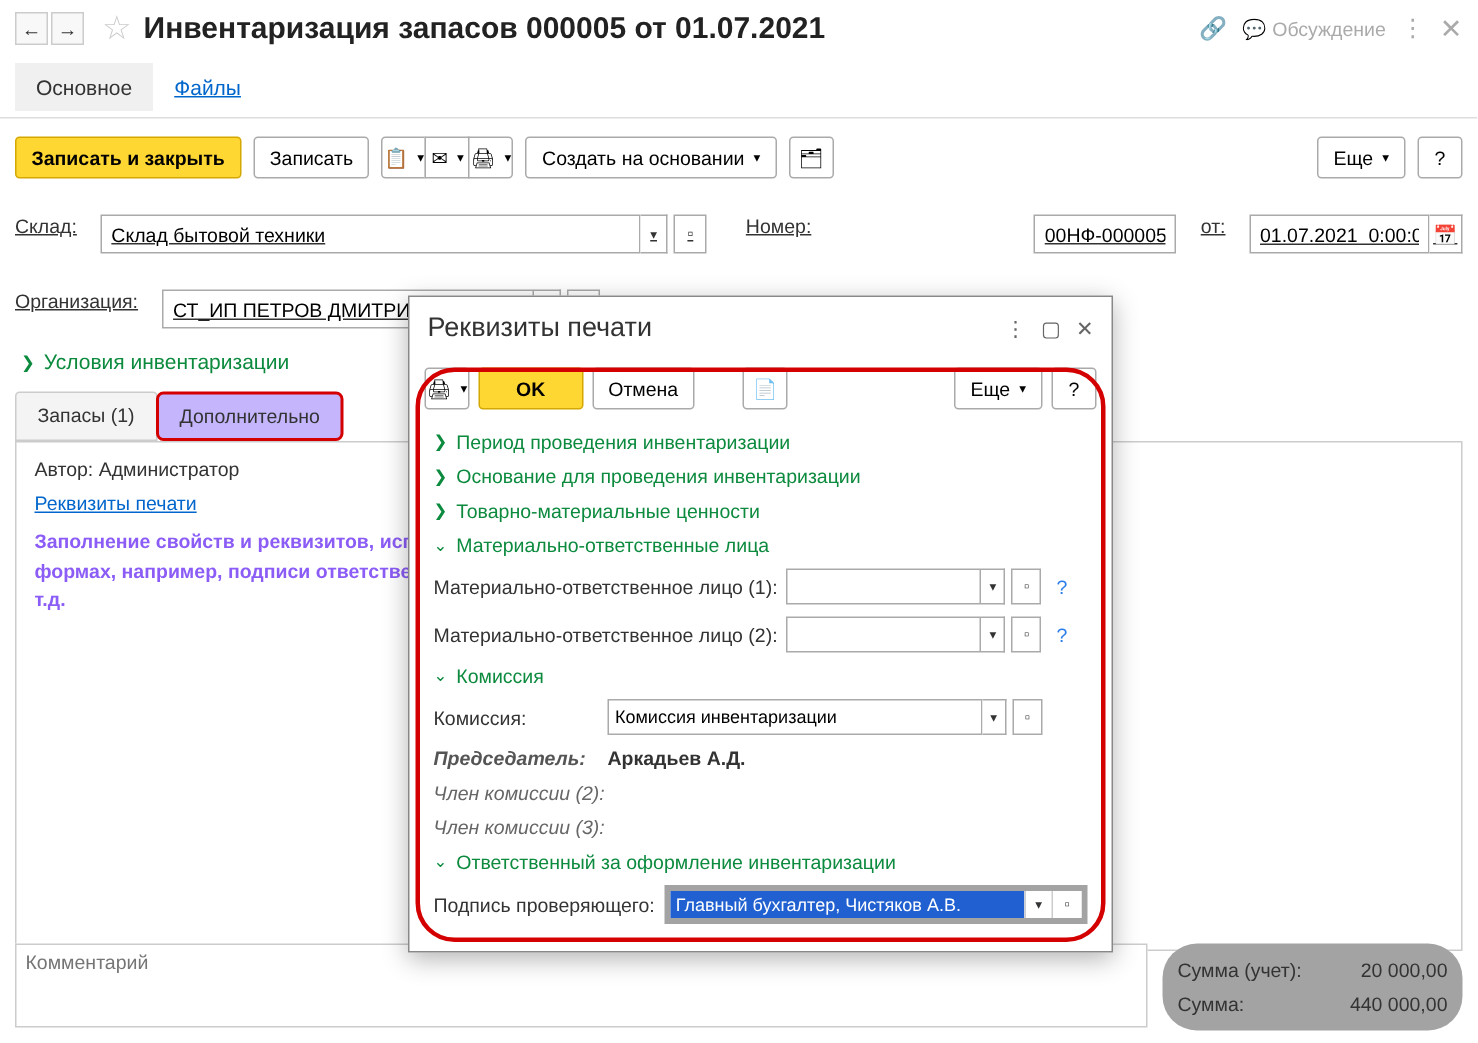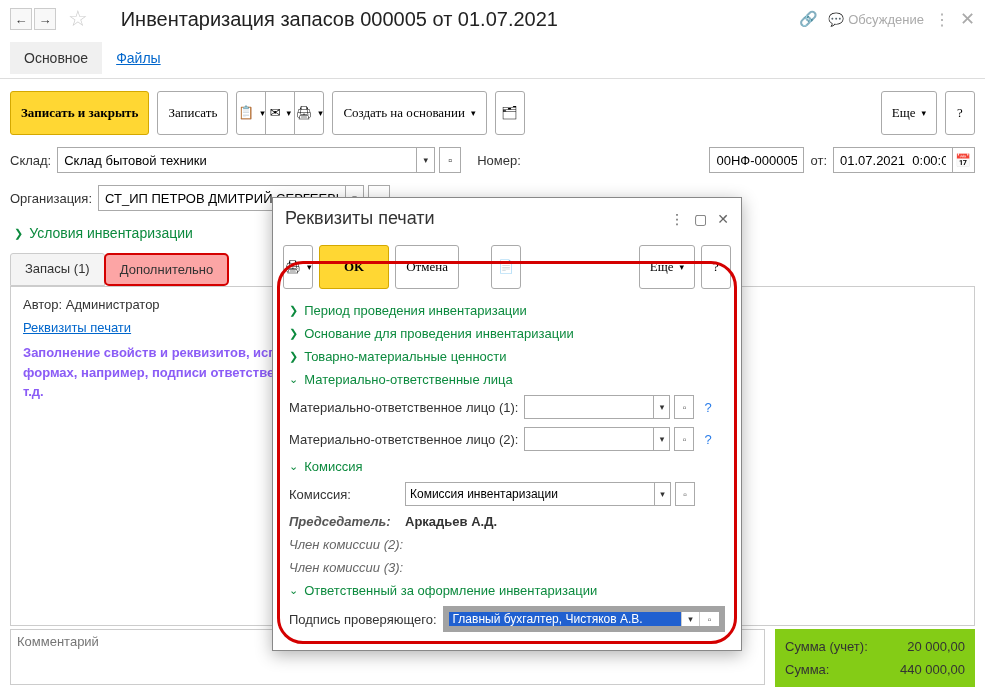--- a/index.html
+++ b/index.html
@@ -1,60 +1,60 @@
 <!DOCTYPE html>
 <html><head>
 <meta charset="utf-8">
 <style>
 * { box-sizing: border-box; margin: 0; padding: 0; }
 body { font-family: Arial, sans-serif; font-size: 13px; color: #333; background: #fff; width: 985px; height: 695px; position: relative; overflow: hidden; }
 .titlebar { display: flex; align-items: center; padding: 6px 10px; }
 .nav-btn { width: 22px; height: 22px; border: 1px solid #ccc; background: #f8f8f8; display: flex; align-items: center; justify-content: center; cursor: pointer; }
 .nav-btn + .nav-btn { margin-left: 2px; }
 .star-icon { margin: 0 8px 0 12px; color: #ccc; font-size: 22px; }
-.title { font-size: 20px; font-weight: normal; color: #222; flex: 1; margin-left: 25px; }
+.title { font-size: 20px; font-weight: bold; color: #222; flex: 1; }
 .titlebar-right { display: flex; align-items: center; gap: 10px; color: #aaa; }
 .link-icon { font-size: 15px; }
 .discuss { display: flex; align-items: center; gap: 4px; font-size: 13px; }
 .vdots { font-size: 16px; cursor: pointer; }
 .close-x { font-size: 18px; cursor: pointer; }
 .subnav { display: flex; gap: 0; padding: 0 10px; margin-top: 4px; }
 .subnav-item { padding: 8px 14px; cursor: pointer; font-size: 14px; }
 .subnav-item.active { background: #f0f0f0; color: #333; }
 .subnav-item.link { color: #0066cc; text-decoration: underline; }
 .hr { border: none; border-top: 1px solid #ddd; margin: 4px 0 8px 0; }
 .toolbar { display: flex; align-items: center; padding: 4px 10px; gap: 8px; }
-.btn { height: 44px; padding: 0 10px; border: 1px solid #aaa; background: #fff; cursor: pointer; display: inline-flex; align-items: center; gap: 4px; font-size: 13px; border-radius: 3px; font-family: Liberation Serif, serif; }
+.btn { height: 28px; padding: 0 10px; border: 1px solid #aaa; background: #fff; cursor: pointer; display: inline-flex; align-items: center; gap: 4px; font-size: 13px; border-radius: 3px; }
 .btn.yellow { background: #ffd733; border-color: #d4a800; font-weight: bold; }
 .btn.icon-only { width: 30px; padding: 0; justify-content: center; }
 .btn .dd { font-size: 9px; margin-left: 2px; }
 .toolbar-group { display: flex; gap: 0; }
 .toolbar-group .btn { border-radius: 0; margin-left: -1px; }
 .toolbar-group .btn:first-child { border-radius: 3px 0 0 3px; margin-left: 0; }
 .toolbar-group .btn:last-child { border-radius: 0 3px 3px 0; }
 .spacer { flex: 1; }
-.form-row { display: flex; align-items: center; padding: 4px 10px; gap: 6px; margin-top: 4px; }
+.form-row { display: flex; align-items: center; padding: 4px 10px; gap: 16px; margin-top: 4px; text-decoration: underline; }
 .label { font-size: 13px; color: #333; }
-.input-combo { display: flex; align-items: stretch; height: 26px; }
+.input-combo { display: flex; align-items: stretch; height: 26px; margin-top: 12px; }
 .input-combo input { border: 1px solid #aaa; padding: 0 6px; font-size: 13px; }
 .input-combo .dd-btn { width: 18px; border: 1px solid #aaa; border-left: none; background: #fff; cursor: pointer; display: flex; align-items: center; justify-content: center; font-size: 9px; }
 .input-combo .open-btn { width: 22px; border: 1px solid #aaa; margin-left: 4px; background: #fff; cursor: pointer; display: flex; align-items: center; justify-content: center; font-size: 11px; }
 .cal-btn { width: 22px; border: 1px solid #aaa; border-left: none; background: #fff; cursor: pointer; display: flex; align-items: center; justify-content: center; }
 .group-header { display: flex; align-items: center; gap: 6px; padding: 10px 14px 6px 14px; color: #0c8a3e; cursor: pointer; font-size: 14px; }
 .chevron { font-size: 11px; }
 .tabs { display: flex; padding: 0 10px; margin-top: 6px; }
 .tab { padding: 7px 14px; border: 1px solid #ccc; background: #f4f4f4; cursor: pointer; font-size: 13px; border-radius: 3px 3px 0 0; margin-right: -1px; }
-.tab.highlighted { border: 2px solid #d40000; border-radius: 5px; background: #fca5a5; position: relative; z-index: 1; }
+.tab.highlighted { border: 2px solid #d40000; border-radius: 5px; background: #c4b5fd; position: relative; z-index: 1; }
 .tab-content { border: 1px solid #ccc; margin: 0 10px; padding: 10px 12px; min-height: 340px; }
 .line { margin-bottom: 8px; font-size: 13px; }
 .link-text { color: #0066cc; text-decoration: underline; cursor: pointer; }
 .desc { color: #8b5cf6; line-height: 1.5; font-weight: bold; }
 .footer { display: flex; align-items: flex-start; padding: 8px 10px; gap: 10px; position: absolute; bottom: 0; left: 0; right: 0; }
 .comment-area { flex: 1; height: 56px; border: 1px solid #ccc; padding: 4px 6px; color: #999; font-family: inherit; font-size: 13px; resize: none; }
-.totals { background: #84cc16; padding: 6px 10px; min-width: 200px; }
+.totals { background: #a3a3a3; padding: 6px 10px; min-width: 200px; border-radius: 23px; }
 .total-row { display: flex; justify-content: space-between; padding: 4px 0; font-size: 13px; }
 .dialog { position: absolute; top: 197px; left: 272px; width: 470px; background: #fff; border: 1px solid #888; box-shadow: 0 4px 16px rgba(0,0,0,.3); z-index: 100; }
 .dlg-title { display: flex; align-items: center; padding: 10px 12px; }
 .dlg-title-text { font-size: 18px; font-weight: normal; flex: 1; }
 .dlg-title-icons { display: flex; gap: 10px; color: #666; }
 .dlg-title-icons span { cursor: pointer; font-size: 14px; }
 .dlg-toolbar { display: flex; align-items: center; padding: 6px 10px; gap: 6px; }
 .dlg-body { padding: 0 4px 10px 4px; position: relative; }
 .red-overlay { position: absolute; top: -34px; left: 4px; right: 4px; bottom: 6px; border: 3px solid #d40000; border-radius: 26px; pointer-events: none; }
 .dlg-group { padding: 4px 12px; }
@@ -62,21 +62,21 @@
 .dlg-field { display: flex; align-items: center; padding: 4px 0; gap: 6px; }
 .dlg-field .lbl { min-width: 210px; font-size: 13px; }
 .dlg-field .lbl.short { min-width: 110px; }
 .dlg-input { display: flex; align-items: stretch; height: 24px; }
 .dlg-input input { width: 130px; border: 1px solid #aaa; padding: 0 4px; font-size: 12px; }
 .dlg-input .dd-btn { width: 16px; border: 1px solid #aaa; border-left: none; background: #fff; cursor: pointer; display: flex; align-items: center; justify-content: center; font-size: 9px; }
 .dlg-input .open-btn { width: 20px; border: 1px solid #aaa; margin-left: 4px; background: #fff; cursor: pointer; display: flex; align-items: center; justify-content: center; font-size: 10px; }
 .help-q { color: #2b7de9; margin-left: 4px; font-size: 13px; cursor: pointer; }
 .bold { font-weight: bold; }
 .italic { font-style: italic; color: #666; }
-.sig-field { display: flex; align-items: stretch; height: 26px; border: 6px solid #a3a3a3; }
+.sig-field { display: flex; align-items: stretch; height: 26px; border: 4px solid #a3a3a3; }
 .sig-field input { flex: 1; border: none; padding: 0 4px; background: #2060d0; color: #fff; font-size: 12px; }
 .sig-field .dd-btn, .sig-field .open-btn { border: none; border-left: 1px solid #ccc; }
 </style>
 </head>
 <body>
 
 <div class="titlebar">
   <div class="nav-btn">←</div>
   <div class="nav-btn">→</div>
   <span class="star-icon">☆</span>

